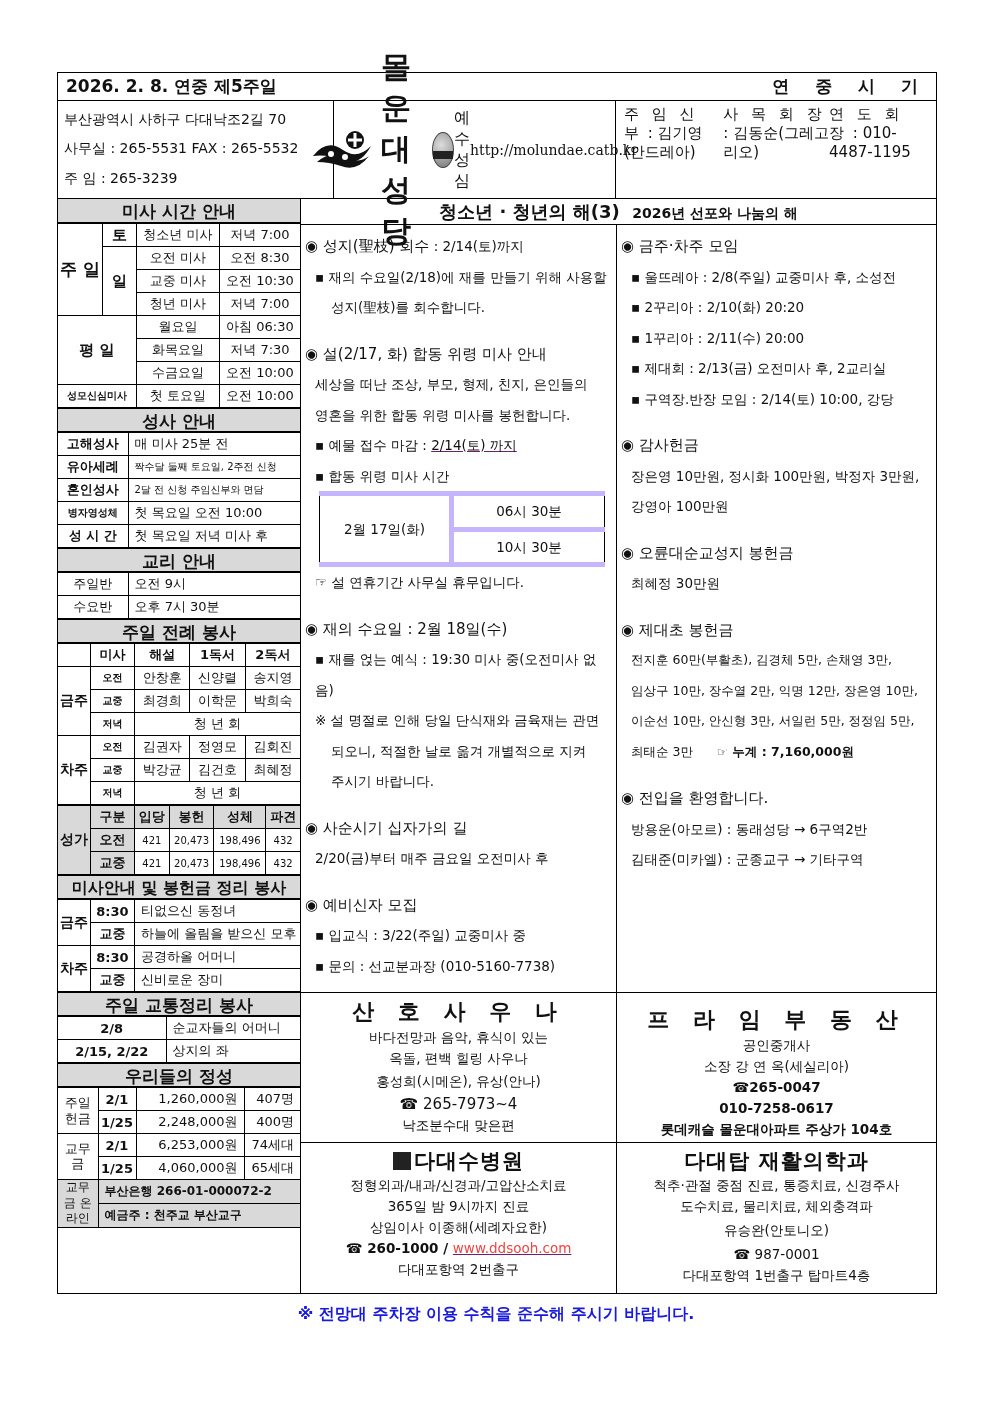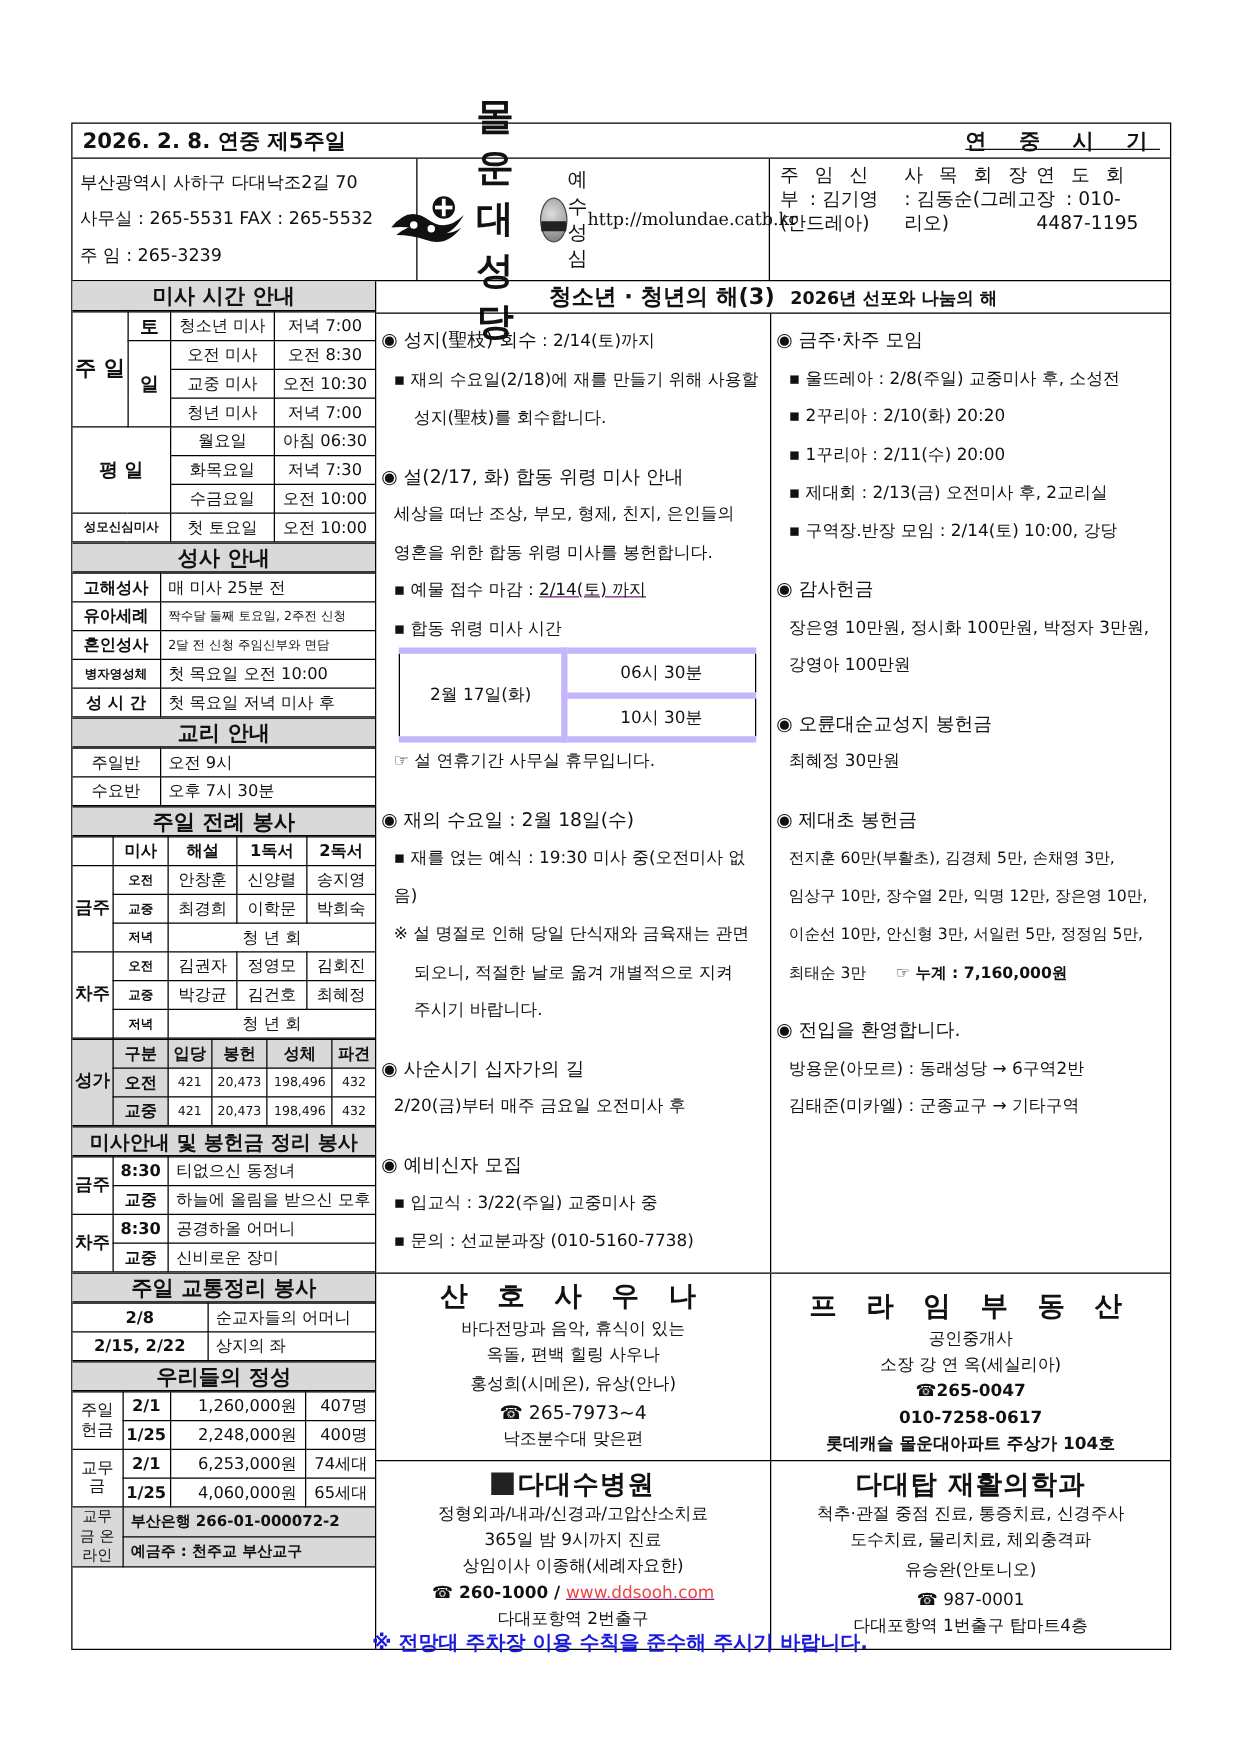--- a/index.html
+++ b/index.html
@@ -1,19 +1,19 @@
 <!DOCTYPE html>
 <html><head>
 <meta charset="utf-8">
 <style>
   * { box-sizing: border-box; margin: 0; padding: 0; }
   body { width: 992px; height: 1403px; background: #fff; font-family: "DejaVu Sans", sans-serif; color: #111; position: relative; }
-  .page { position: absolute; left: 57px; top: 72px; width: 880px; border: 1.5px solid #000; margin-top: 26px; }
+  .page { position: absolute; left: 57px; top: 72px; width: 880px; border: 1.5px solid #000; }
   .topbar { height: 28px; border-bottom: 1px solid #000; display: flex; justify-content: space-between; align-items: center; padding: 0 8px; font-weight: bold; font-size: 17px; }
-  .topbar .right { letter-spacing: 10px; text-decoration: underline; }
+  .topbar .right { letter-spacing: 10px; }
   .header { height: 98px; border-bottom: 1.5px solid #000; display: flex; }
   .hdr-left { width: 276px; border-right: 1px solid #000; padding: 4px 6px; font-size: 14px; display: flex; flex-direction: column; justify-content: space-around; }
   .hdr-mid { width: 282px; border-right: 1px solid #000; display: flex; align-items: center; justify-content: center; }
   .logo-line { display: flex; align-items: center; gap: 6px; }
   .logo-mark { width: 64px; height: 40px; position: relative; }
   .logo-name { font-size: 30px; font-weight: bold; letter-spacing: 1px; }
   .logo-badge { width: 36px; height: 36px; border-radius: 50%; background: radial-gradient(circle at 40% 35%, #ddd, #777); border: 1px solid #444; display: flex; align-items: flex-end; justify-content: center; padding-bottom: 8px; }
   .logo-badge span { width: 20px; height: 8px; background: #222; display: block; }
   .motto { font-family: "DejaVu Serif", serif; font-size: 16px; }
   .url { font-family: "DejaVu Serif", serif; font-size: 14px; }

